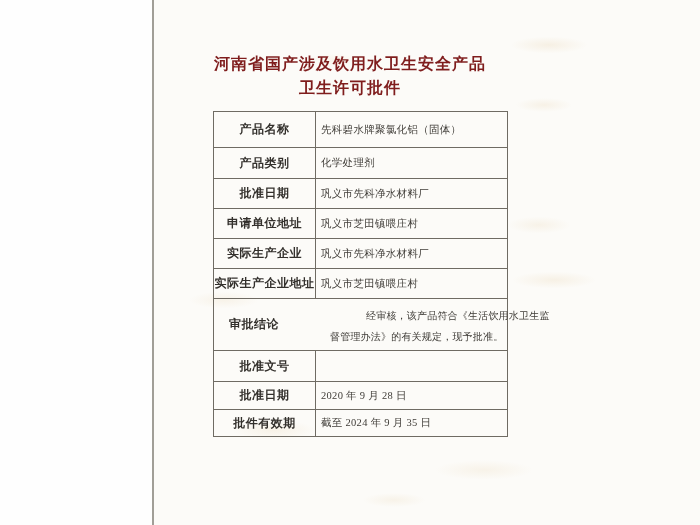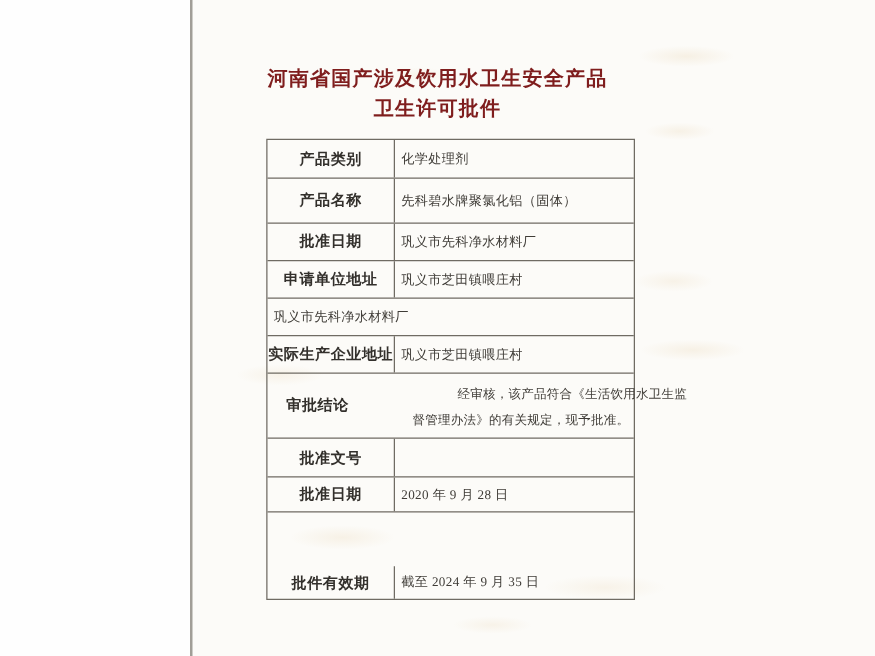--- a/index.html
+++ b/index.html
@@ -34,21 +34,21 @@
     font-weight:bold;font-size:16px;line-height:24px;letter-spacing:1px;
   }
   .doc-table{
     position:absolute;left:213px;top:111px;width:295px;
     border:1px solid #6f6b63;box-sizing:border-box;
   }
   .row{
     display:flex;box-sizing:border-box;border-bottom:1px solid #6f6b63;
     position:relative;
   }
-  .row:last-child{border-bottom:none;margin-top:43px;}
+  .row:last-child{border-bottom:none;}
   .cell{box-sizing:border-box;display:flex;align-items:center;}
   .label{
     width:102px;flex:0 0 102px;justify-content:center;
     border-right:1px solid #6f6b63;
     font-weight:bold;font-size:12px;letter-spacing:.5px;color:#33302c;
     text-align:center;
   }
   .value{
     flex:1 1 auto;padding-left:5px;
     font-size:10.5px;color:#3f3c37;letter-spacing:.3px;
@@ -68,42 +68,43 @@
 <div class="scan-page"></div>
 <div class="page-edge"></div>
 
 <div class="title">
   <div>河南省国产涉及饮用水卫生安全产品</div>
   <div>卫生许可批件</div>
 </div>
 
 <div class="doc-table">
 
+  <div class="row" style="height:36px">
+    <div class="cell label">产品名称</div>
+    <div class="cell value">先科碧水牌聚氯化铝（固体）</div>
+  </div>
+
   <div class="row" style="height:31px">
     <div class="cell label">产品类别</div>
     <div class="cell value">化学处理剂</div>
-  </div>
-
-  <div class="row" style="height:36px">
-    <div class="cell label">产品名称</div>
-    <div class="cell value">先科碧水牌聚氯化铝（固体）</div>
   </div>
 
 
   <div class="row" style="height:30px">
     <div class="cell label">批准日期</div>
     <div class="cell value">巩义市先科净水材料厂</div>
   </div>
 
   <div class="row" style="height:30px">
     <div class="cell label">申请单位地址</div>
     <div class="cell value">巩义市芝田镇喂庄村</div>
   </div>
 
   <div class="row" style="height:30px">
+    <div class="cell label">实际生产企业</div>
     <div class="cell value">巩义市先科净水材料厂</div>
   </div>
 
   <div class="row" style="height:30px">
     <div class="cell label">实际生产企业地址</div>
     <div class="cell value">巩义市芝田镇喂庄村</div>
   </div>
 
   <div class="row special" style="height:52px">
     <div class="cell label">审批结论</div>

